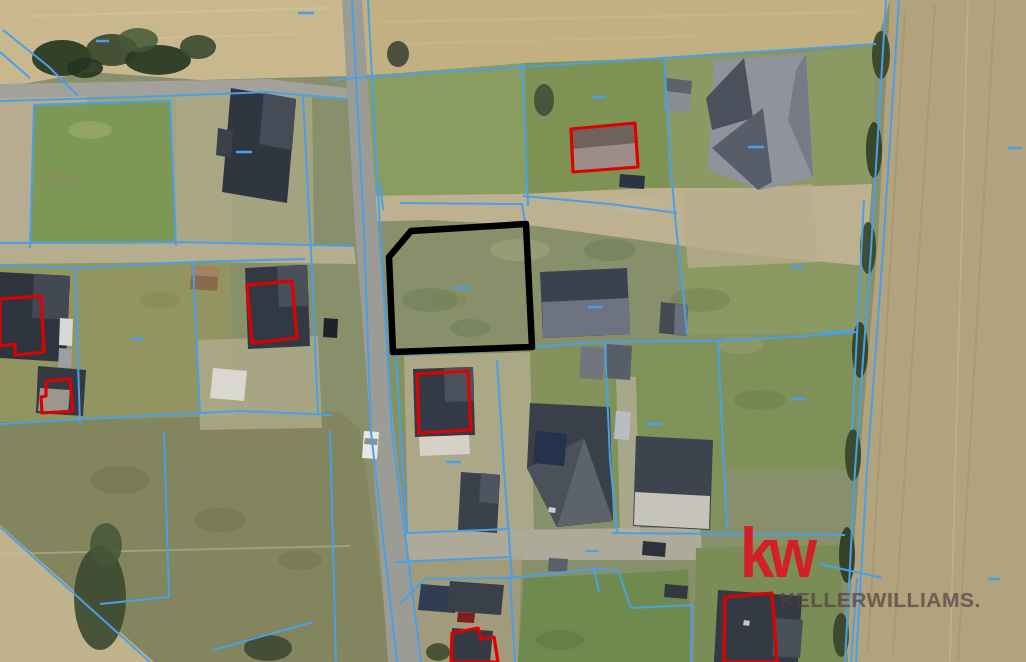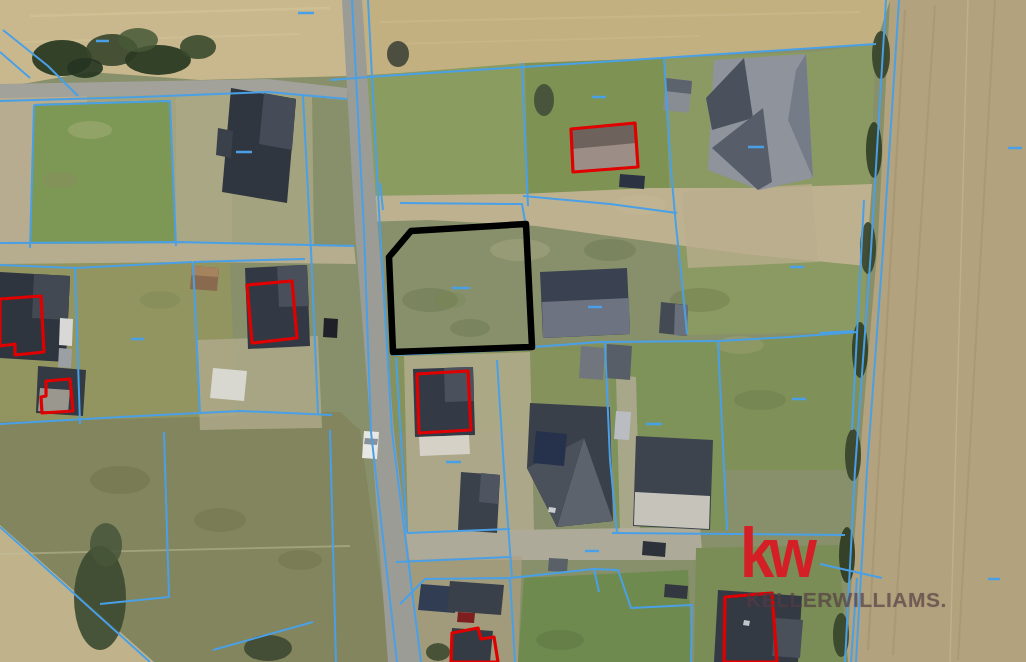--- a/index.html
+++ b/index.html
@@ -208,14 +208,14 @@
       <polygon points="571,129 635,123 638,167 573,172" fill="none" stroke="#e00000" stroke-width="3.2" stroke-linejoin="round"></polygon>
       <polygon points="247,285 292,281 297,338 252,343" fill="none" stroke="#e00000" stroke-width="3.2" stroke-linejoin="round"></polygon>
       <polygon points="0,299 41,296 44,352 15,355 15,344 0,346" fill="none" stroke="#e00000" stroke-width="3.2" stroke-linejoin="round"></polygon>
       <polygon points="46,381 70,379 73,411 42,413 41,397 46,396" fill="none" stroke="#e00000" stroke-width="3.2" stroke-linejoin="round"></polygon>
       <polygon points="417,374 468,371 471,430 419,433" fill="none" stroke="#e00000" stroke-width="3.2" stroke-linejoin="round"></polygon>
       <polygon points="725,597 772,593 777,662 724,662" fill="none" stroke="#e00000" stroke-width="3.2" stroke-linejoin="round"></polygon>
       <polygon points="452,633 478,628 481,639 494,637 498,662 451,662" fill="none" stroke="#e00000" stroke-width="3.2" stroke-linejoin="round"></polygon>
       <polygon points="389,257 411,231 526,224 532,347 393,352" fill="none" stroke="#000000" stroke-width="6.5" stroke-linejoin="round"></polygon>
     </svg>
   <div class="watermark kw-mark" style="color: rgb(212, 31, 38);">kw</div>
-  <div class="watermark kw-word" style="color: rgba(62, 66, 76, 0.52);">KELLERWILLIAMS.</div>
+  <div class="watermark kw-word" style="color: rgba(62, 66, 76, 0.52); margin-left: 34px;">KELLERWILLIAMS.</div>
 </div>
 
 </body></html>

